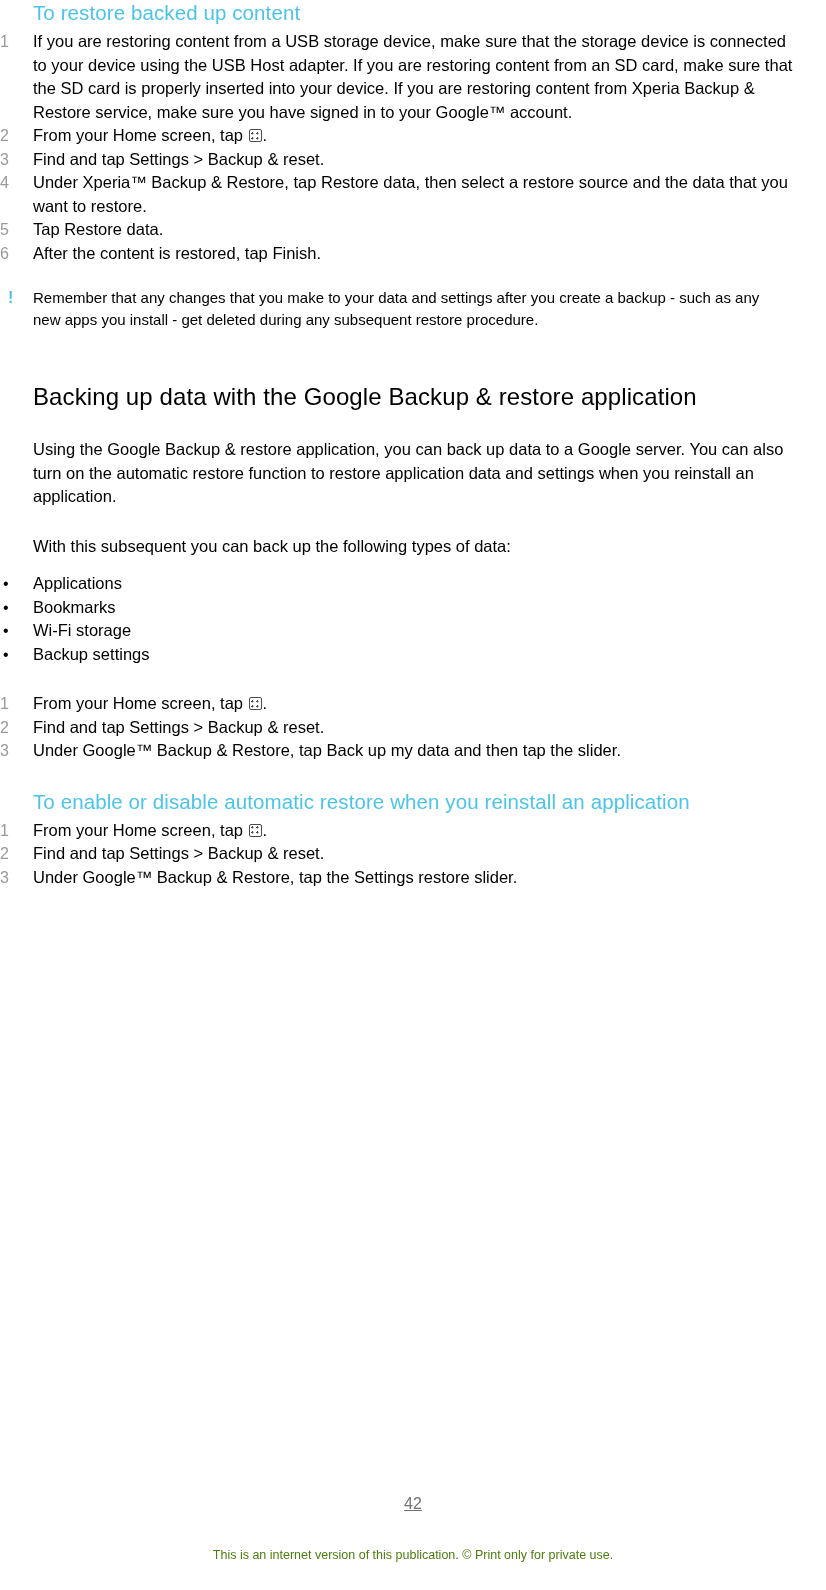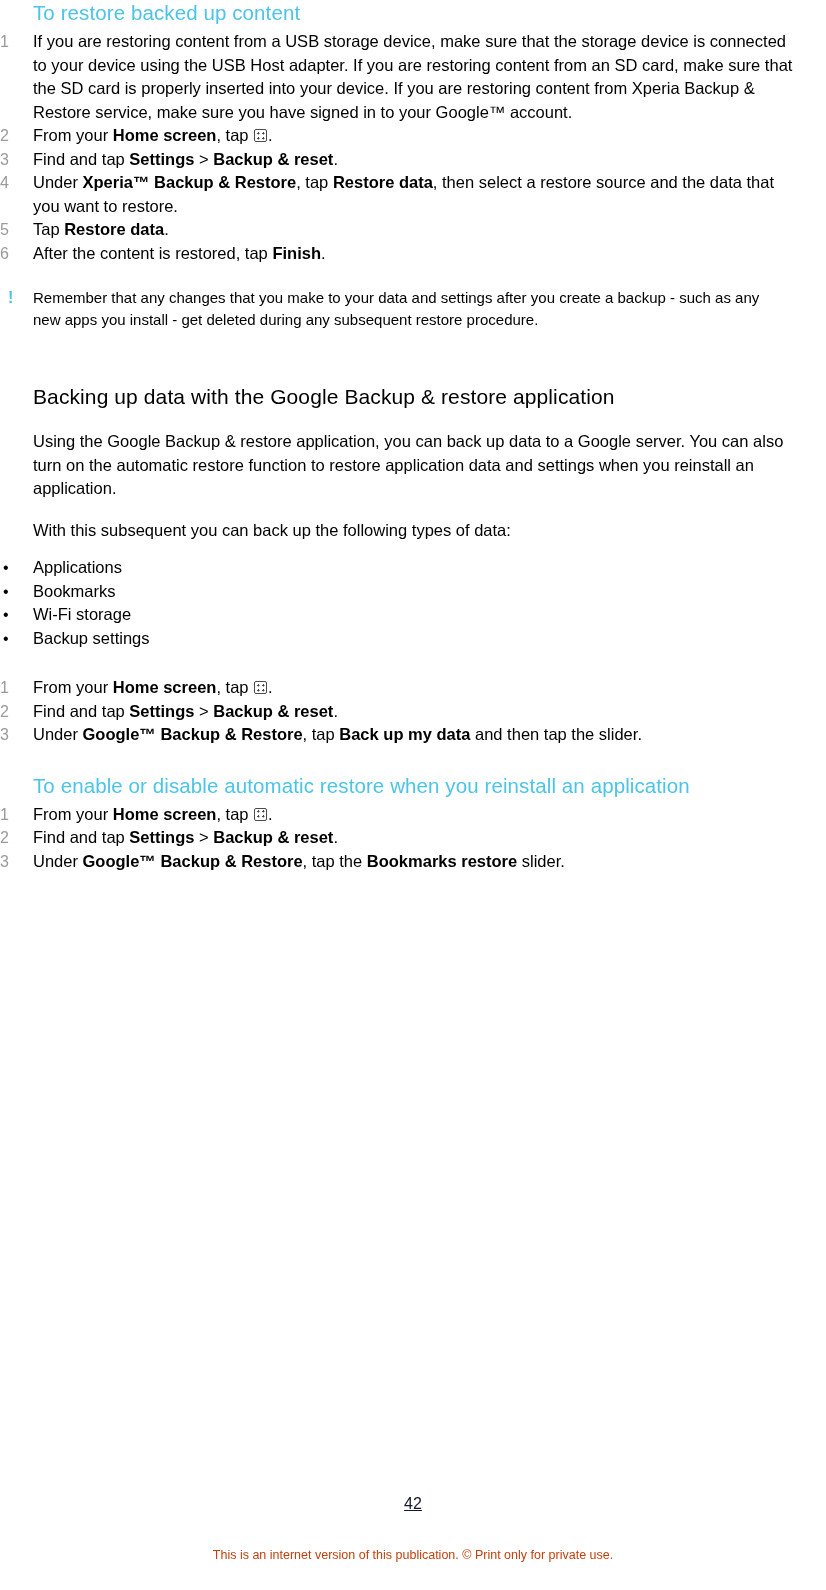--- a/index.html
+++ b/index.html
@@ -33,21 +33,21 @@
   .h-task {
     color: #4cc4e8;
     font-size: 20.5px;
     line-height: 26px;
     margin: 0 0 4px 33px;
     font-weight: normal;
     letter-spacing: 0.1px;
   }
   .h-section {
     color: #000000;
-    font-size: 21px;
+    font-size: 24px;
     line-height: 30px;
     font-weight: normal;
     margin: 0 12px 0 33px;
     letter-spacing: 0.1px;
   }
 
   
   ol.steps {
     list-style: none;
     margin: 0;
@@ -73,21 +73,21 @@
   }
   ol.steps li .txt {
     display: block;
     padding-right: 30px;
   }
   ol.steps.tight li {
     line-height: 23.5px;
   }
 
   b.bold {
-    font-weight: bold;
+    font-weight: normal;
   }
 
   
   .note {
     position: relative;
     margin: 0 0 0 33px;
     padding: 0 40px 0 0;
     font-size: 15px;
     line-height: 21.5px;
     color: #000000;
@@ -96,21 +96,21 @@
     position: absolute;
     left: -25px;
     top: 1px;
     color: #4cc4e8;
     font-weight: bold;
     font-size: 16px;
     line-height: 19px;
   }
 
   p.body {
-    margin: 0 0 0 33px;
+    margin: 8px 0 0 33px;
     padding-right: 10px;
     font-size: 16.5px;
     line-height: 23.5px;
     color: #000000;
   }
 
   ul.bullets {
     list-style: none;
     margin: 0;
     padding: 0;
@@ -162,31 +162,31 @@
   .sp-30 { height: 30px; }
 
   
   .page-number {
     position: absolute;
     left: 0;
     right: 0;
     top: 1495px;
     text-align: center;
     font-size: 16px;
-    color: #0f172a;
+    color: #737373;
     text-decoration: underline;
   }
   .footer-note {
     position: absolute;
     left: 0;
     right: 0;
     top: 1548px;
     text-align: center;
     font-size: 12.5px;
-    color: #c2410c;
+    color: #4d7c0f;
   }
 </style>
 </head>
 <body>
 
 <div class="page">
   <div class="content">
 
     <h2 class="h-task">To restore backed up content</h2>
 
@@ -272,21 +272,21 @@
         <li>
           <span class="num">1</span>
           <span class="txt">From your <b class="bold">Home screen</b>, tap <span class="appicon"></span>.</span>
         </li>
         <li>
           <span class="num">2</span>
           <span class="txt">Find and tap <b class="bold">Settings</b> &gt; <b class="bold">Backup &amp; reset</b>.</span>
         </li>
         <li>
           <span class="num">3</span>
-          <span class="txt">Under <b class="bold">Google™ Backup &amp; Restore</b>, tap the <b class="bold">Bookmarks restore</b> slider.</span>
+          <span class="txt">Under <b class="bold">Google™ Backup &amp; Restore</b>, tap the <b class="bold">Settings restore</b> slider.</span>
         </li>
       </ol>
 
   </div>
 
   <div class="page-number">42</div>
   <div class="footer-note">This is an internet version of this publication. © Print only for private use.</div>
 </div>
 
 </body></html>

